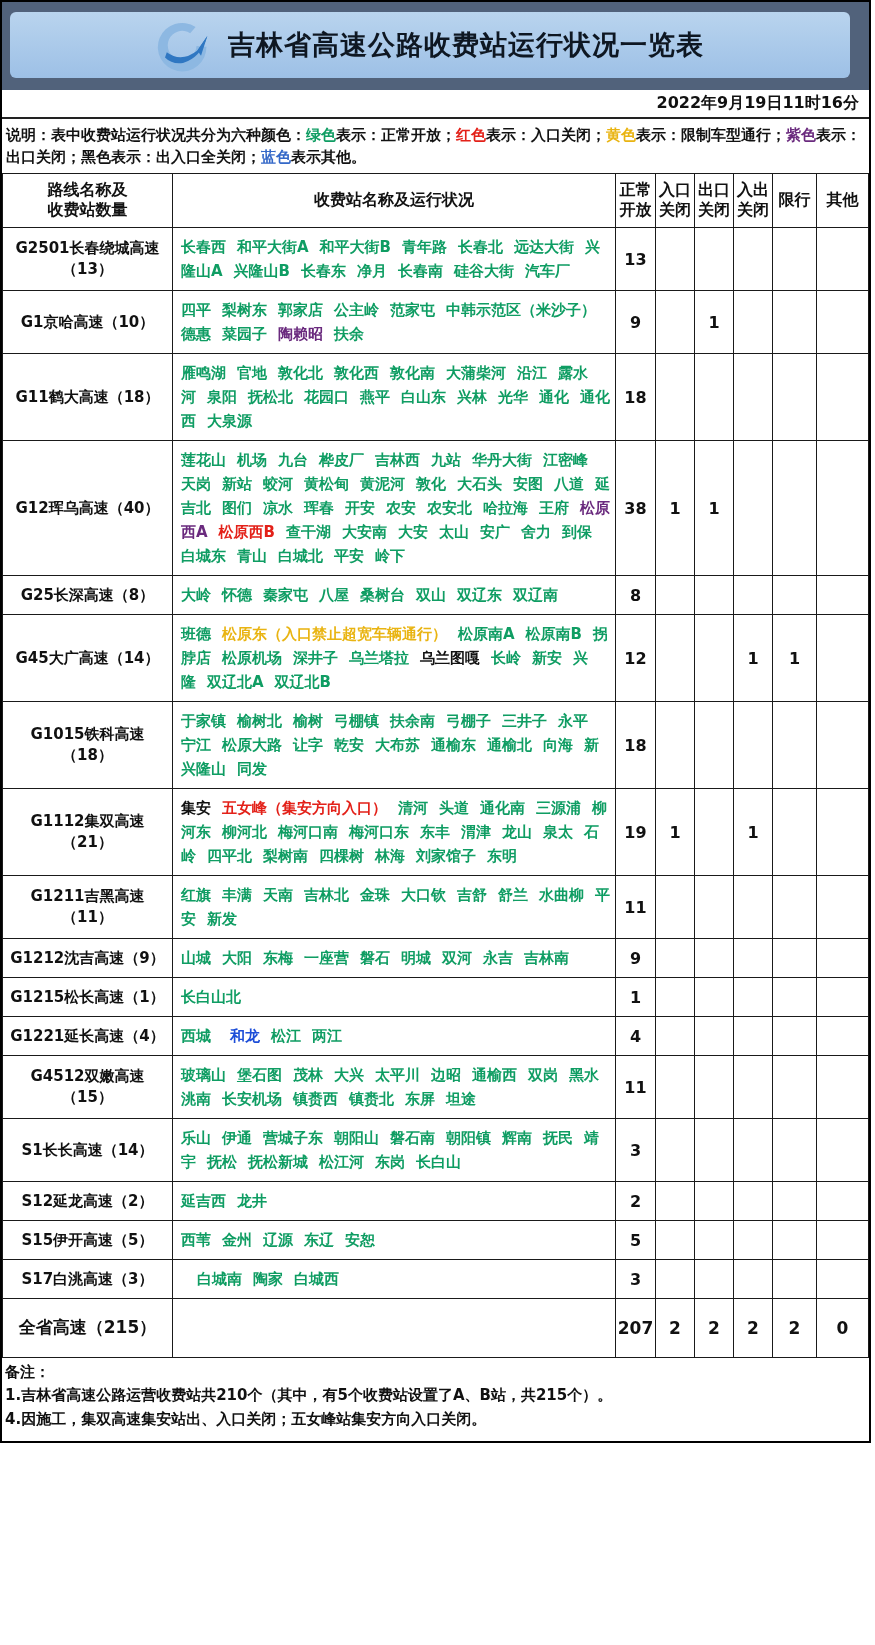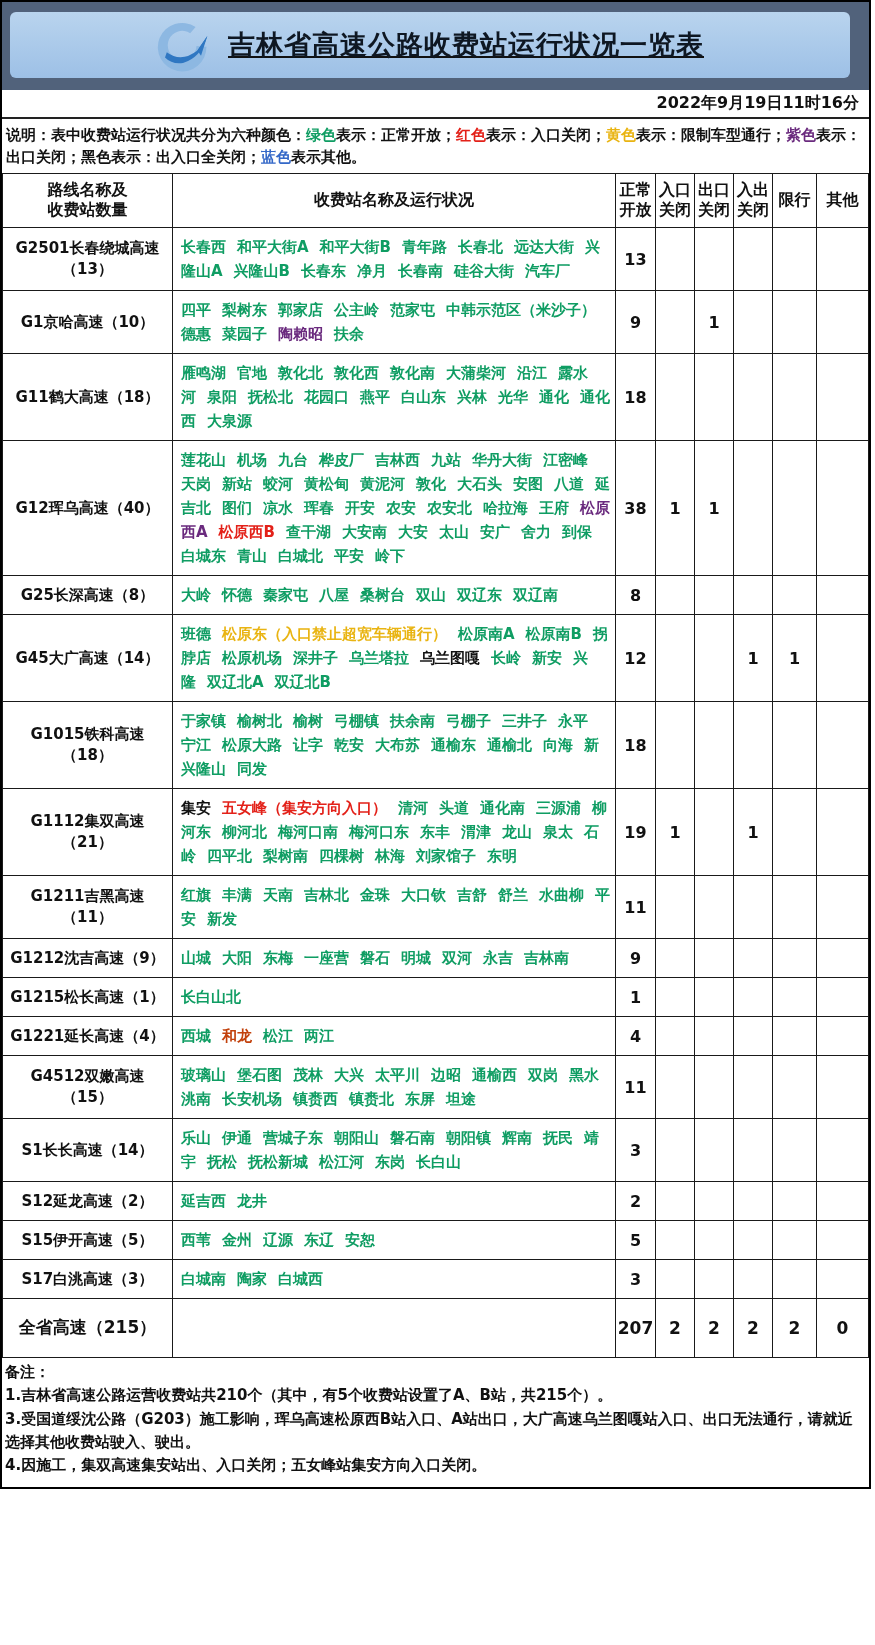--- a/index.html
+++ b/index.html
@@ -1,20 +1,20 @@
 <!DOCTYPE html>
 <html><head>
 <meta charset="utf-8">
 <style>
   html,body{margin:0;padding:0;background:#ffffff;}
   body{width:875px;font-family:"DejaVu Sans","Liberation Sans",sans-serif;color:#111;}
   .page{width:871px;border:2px solid #000;box-sizing:border-box;background:#fff;}
 
   
-  .top-band{background:#51627b;padding:10px 19px 12px 8px;text-decoration:underline;}
+  .top-band{background:#51627b;padding:10px 19px 12px 8px;}
   .header-panel{background:linear-gradient(#b9d4ee,#9dc0e6);border-radius:6px;height:66px;
     display:flex;align-items:center;justify-content:center;gap:18px;}
   .logo{width:54px;height:54px;flex:0 0 auto;display:block;}
   .title{font-size:27px;font-weight:700;color:#0e1722;letter-spacing:1px;margin:0;}
 
   
   .date-row{border-bottom:2px solid #222;padding:3px 10px 3px 0;text-align:right;
     font-size:16px;font-weight:700;}
 
   
@@ -192,21 +192,21 @@
           <td class="stations"><span style="color: rgb(15, 157, 99);">长白山北</span></td>
           <td class="num">1</td>
           <td class="num"></td>
           <td class="num"></td>
           <td class="num"></td>
           <td class="num"></td>
           <td class="num"></td>
         </tr>
         <tr>
           <td class="route">G1221延长高速（4）</td>
-          <td class="stations"><span style="color: rgb(15, 157, 99);">西城</span><span style="color: #c2410c;">和龙</span><span style="color: rgb(15, 157, 99);">松江</span><span style="color: rgb(15, 157, 99);">两江</span></td>
+          <td class="stations"><span style="color: rgb(15, 157, 99);">西城</span><span style="color: #1d4ed8; margin-left: 8px;">和龙</span><span style="color: rgb(15, 157, 99);">松江</span><span style="color: rgb(15, 157, 99);">两江</span></td>
           <td class="num">4</td>
           <td class="num"></td>
           <td class="num"></td>
           <td class="num"></td>
           <td class="num"></td>
           <td class="num"></td>
         </tr>
         <tr>
           <td class="route">G4512双嫩高速（15）</td>
           <td class="stations"><span style="color: rgb(15, 157, 99);">玻璃山</span><span style="color: rgb(15, 157, 99);">堡石图</span><span style="color: rgb(15, 157, 99);">茂林</span><span style="color: rgb(15, 157, 99);">大兴</span><span style="color: rgb(15, 157, 99);">太平川</span><span style="color: rgb(15, 157, 99);">边昭</span><span style="color: rgb(15, 157, 99);">通榆西</span><span style="color: rgb(15, 157, 99);">双岗</span><span style="color: rgb(15, 157, 99);">黑水</span><span style="color: rgb(15, 157, 99);">洮南</span><span style="color: rgb(15, 157, 99);">长安机场</span><span style="color: rgb(15, 157, 99);">镇赉西</span><span style="color: rgb(15, 157, 99);">镇赉北</span><span style="color: rgb(15, 157, 99);">东屏</span><span style="color: rgb(15, 157, 99);">坦途</span></td>
@@ -242,21 +242,21 @@
           <td class="stations"><span style="color: rgb(15, 157, 99);">西苇</span><span style="color: rgb(15, 157, 99);">金州</span><span style="color: rgb(15, 157, 99);">辽源</span><span style="color: rgb(15, 157, 99);">东辽</span><span style="color: rgb(15, 157, 99);">安恕</span></td>
           <td class="num">5</td>
           <td class="num"></td>
           <td class="num"></td>
           <td class="num"></td>
           <td class="num"></td>
           <td class="num"></td>
         </tr>
         <tr>
           <td class="route">S17白洮高速（3）</td>
-          <td class="stations"><span style="color: rgb(15, 157, 99);">白城南</span><span style="color: rgb(15, 157, 99);">陶家</span><span style="color: rgb(15, 157, 99);">白城西</span></td>
+          <td class="stations"><span style="color: rgb(15, 157, 99); margin-left: 16px;">白城南</span><span style="color: rgb(15, 157, 99);">陶家</span><span style="color: rgb(15, 157, 99);">白城西</span></td>
           <td class="num">3</td>
           <td class="num"></td>
           <td class="num"></td>
           <td class="num"></td>
           <td class="num"></td>
           <td class="num"></td>
         </tr>
         <tr class="total">
           <td class="route">全省高速（215）</td>
           <td class="stations"></td>
@@ -267,18 +267,17 @@
           <td class="num">2</td>
           <td class="num">0</td>
         </tr>
       </tbody>
   </table>
 
   <div class="notes">
     <div class="note-line">备注：</div>
     <div id="notes-list">
         <div class="note-line">1.吉林省高速公路运营收费站共210个（其中，有5个收费站设置了A、B站，共215个）。</div>
-        <div class="note-line">3.受国道绥沈公路（G203）施工影响，珲乌高速松原西B站入口、A站出口，大广高速乌兰图嘎站入口、出口无法通行，请就近选择其他收费站驶入、驶出。</div>
         <div class="note-line">4.因施工，集双高速集安站出、入口关闭；五女峰站集安方向入口关闭。</div>
       </div>
   </div>
 
 </div>
 
 </body></html>

